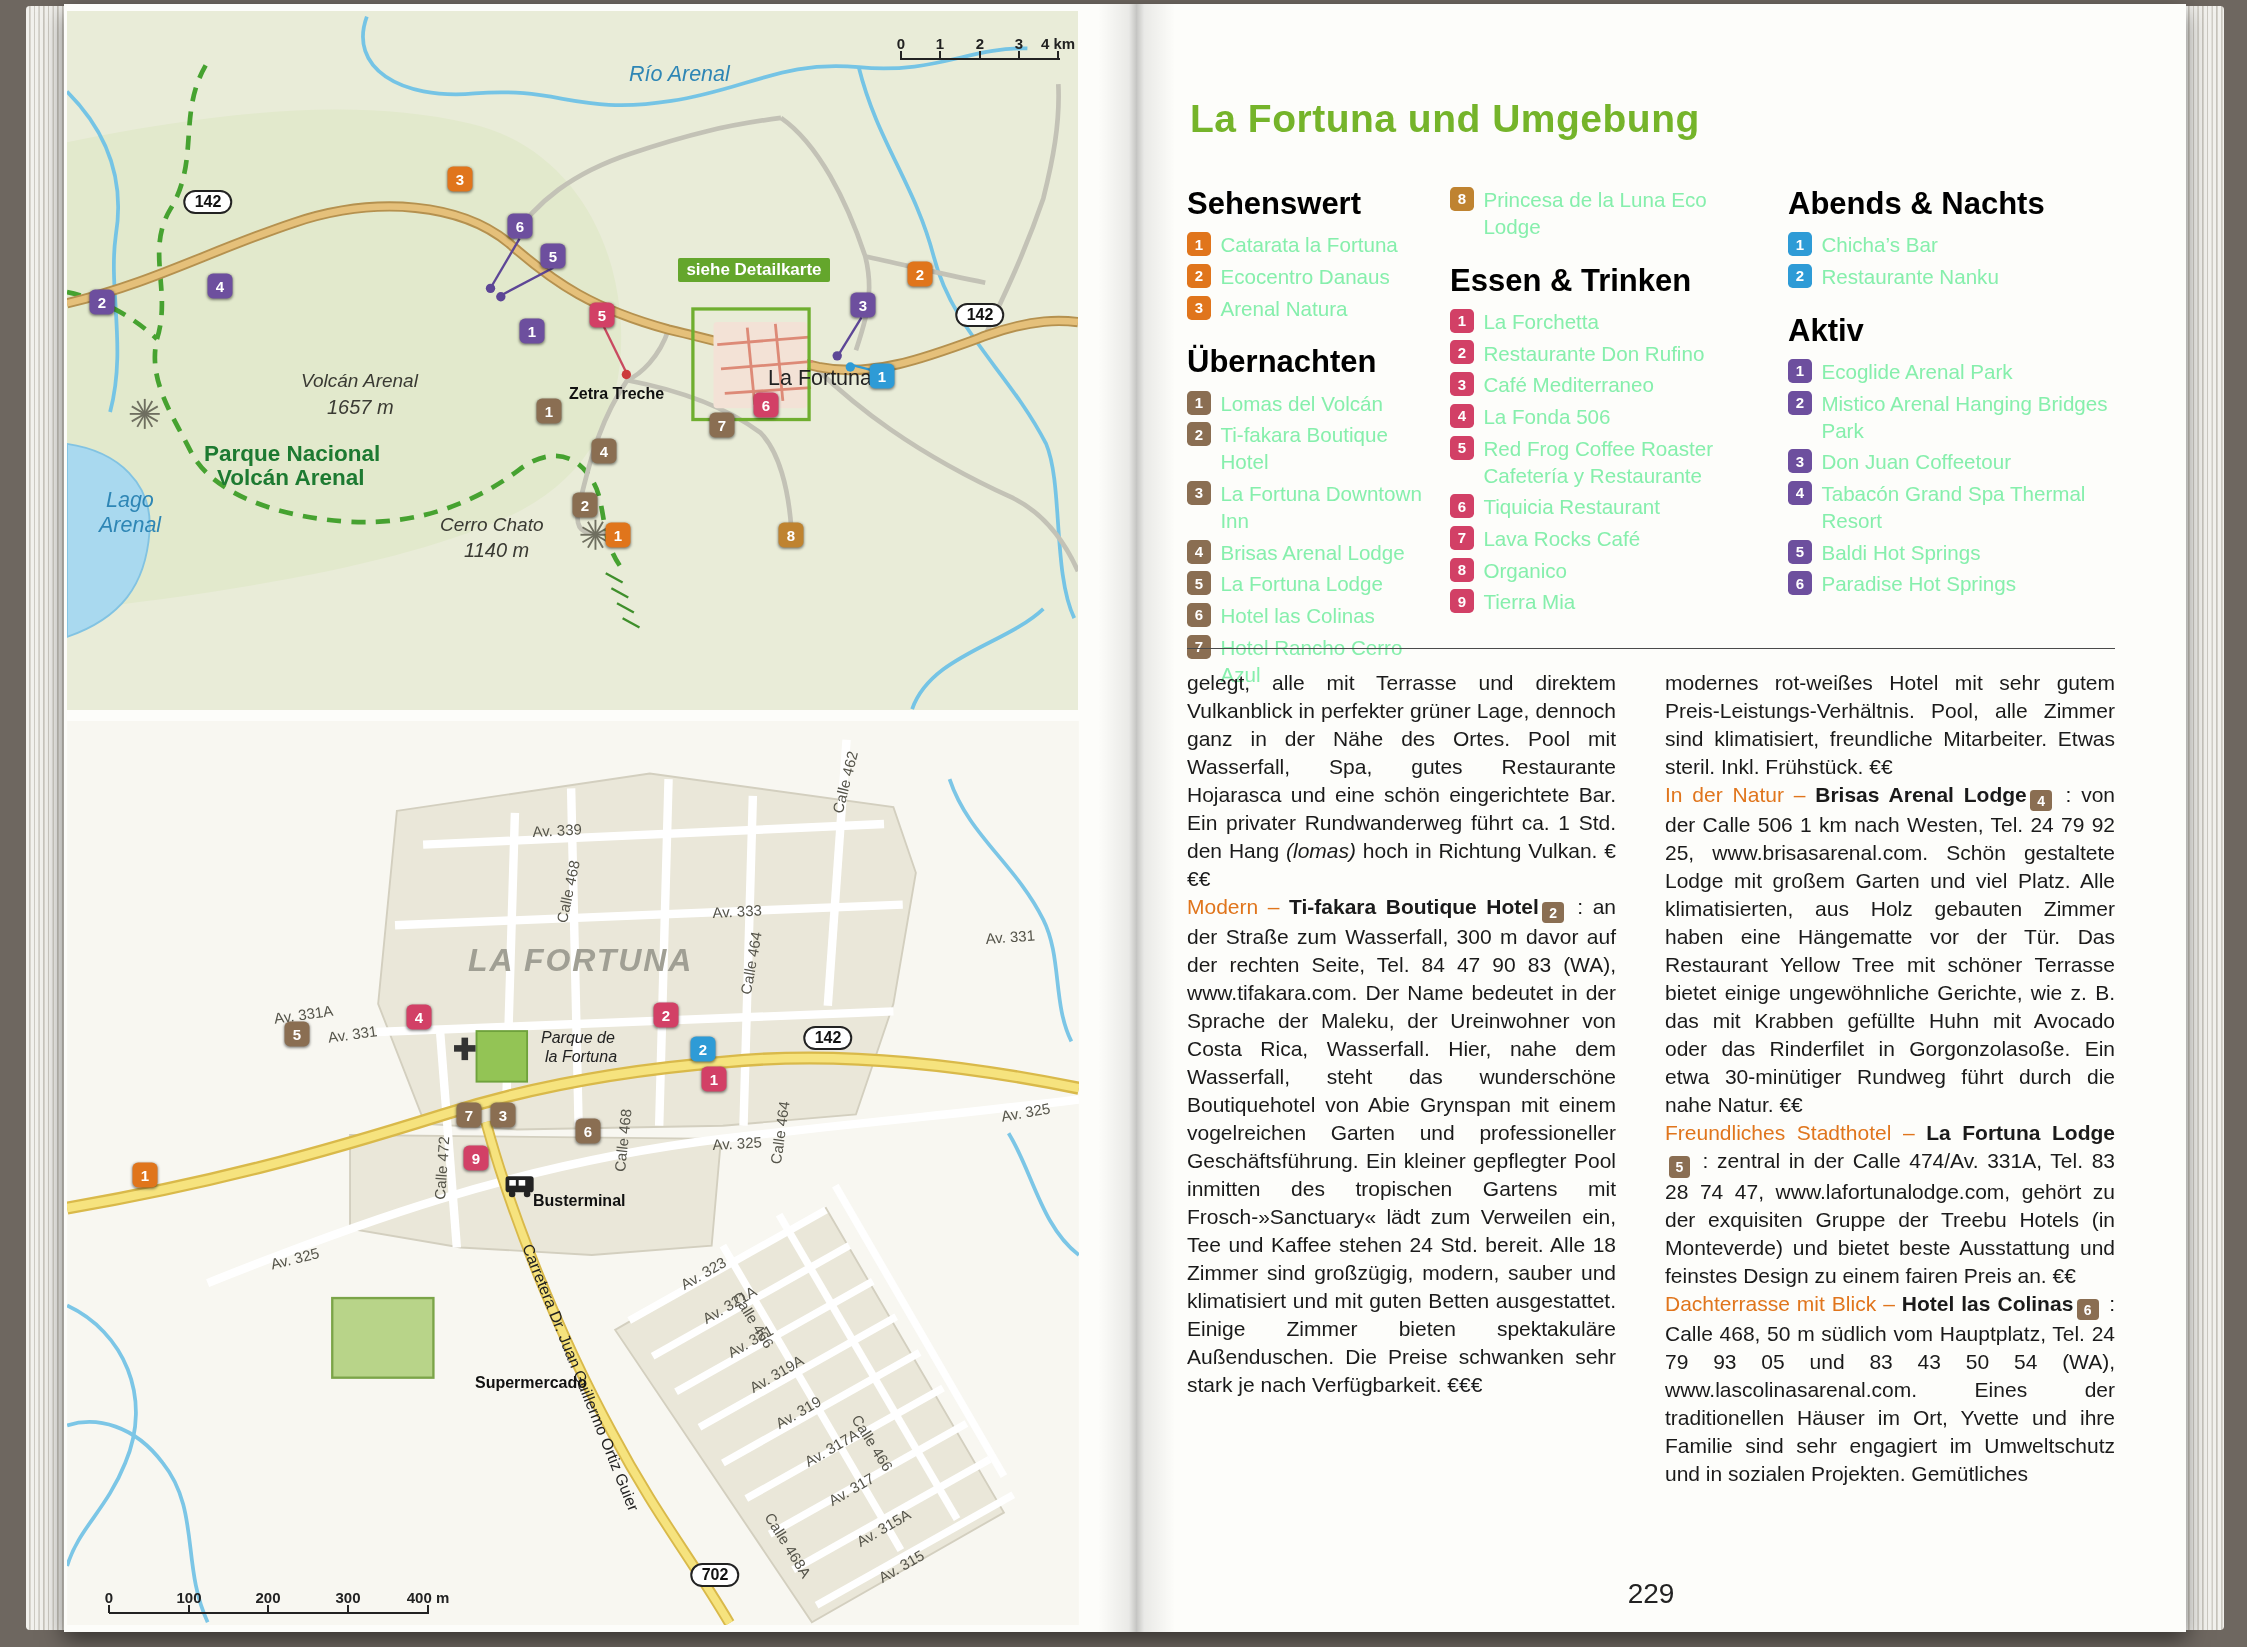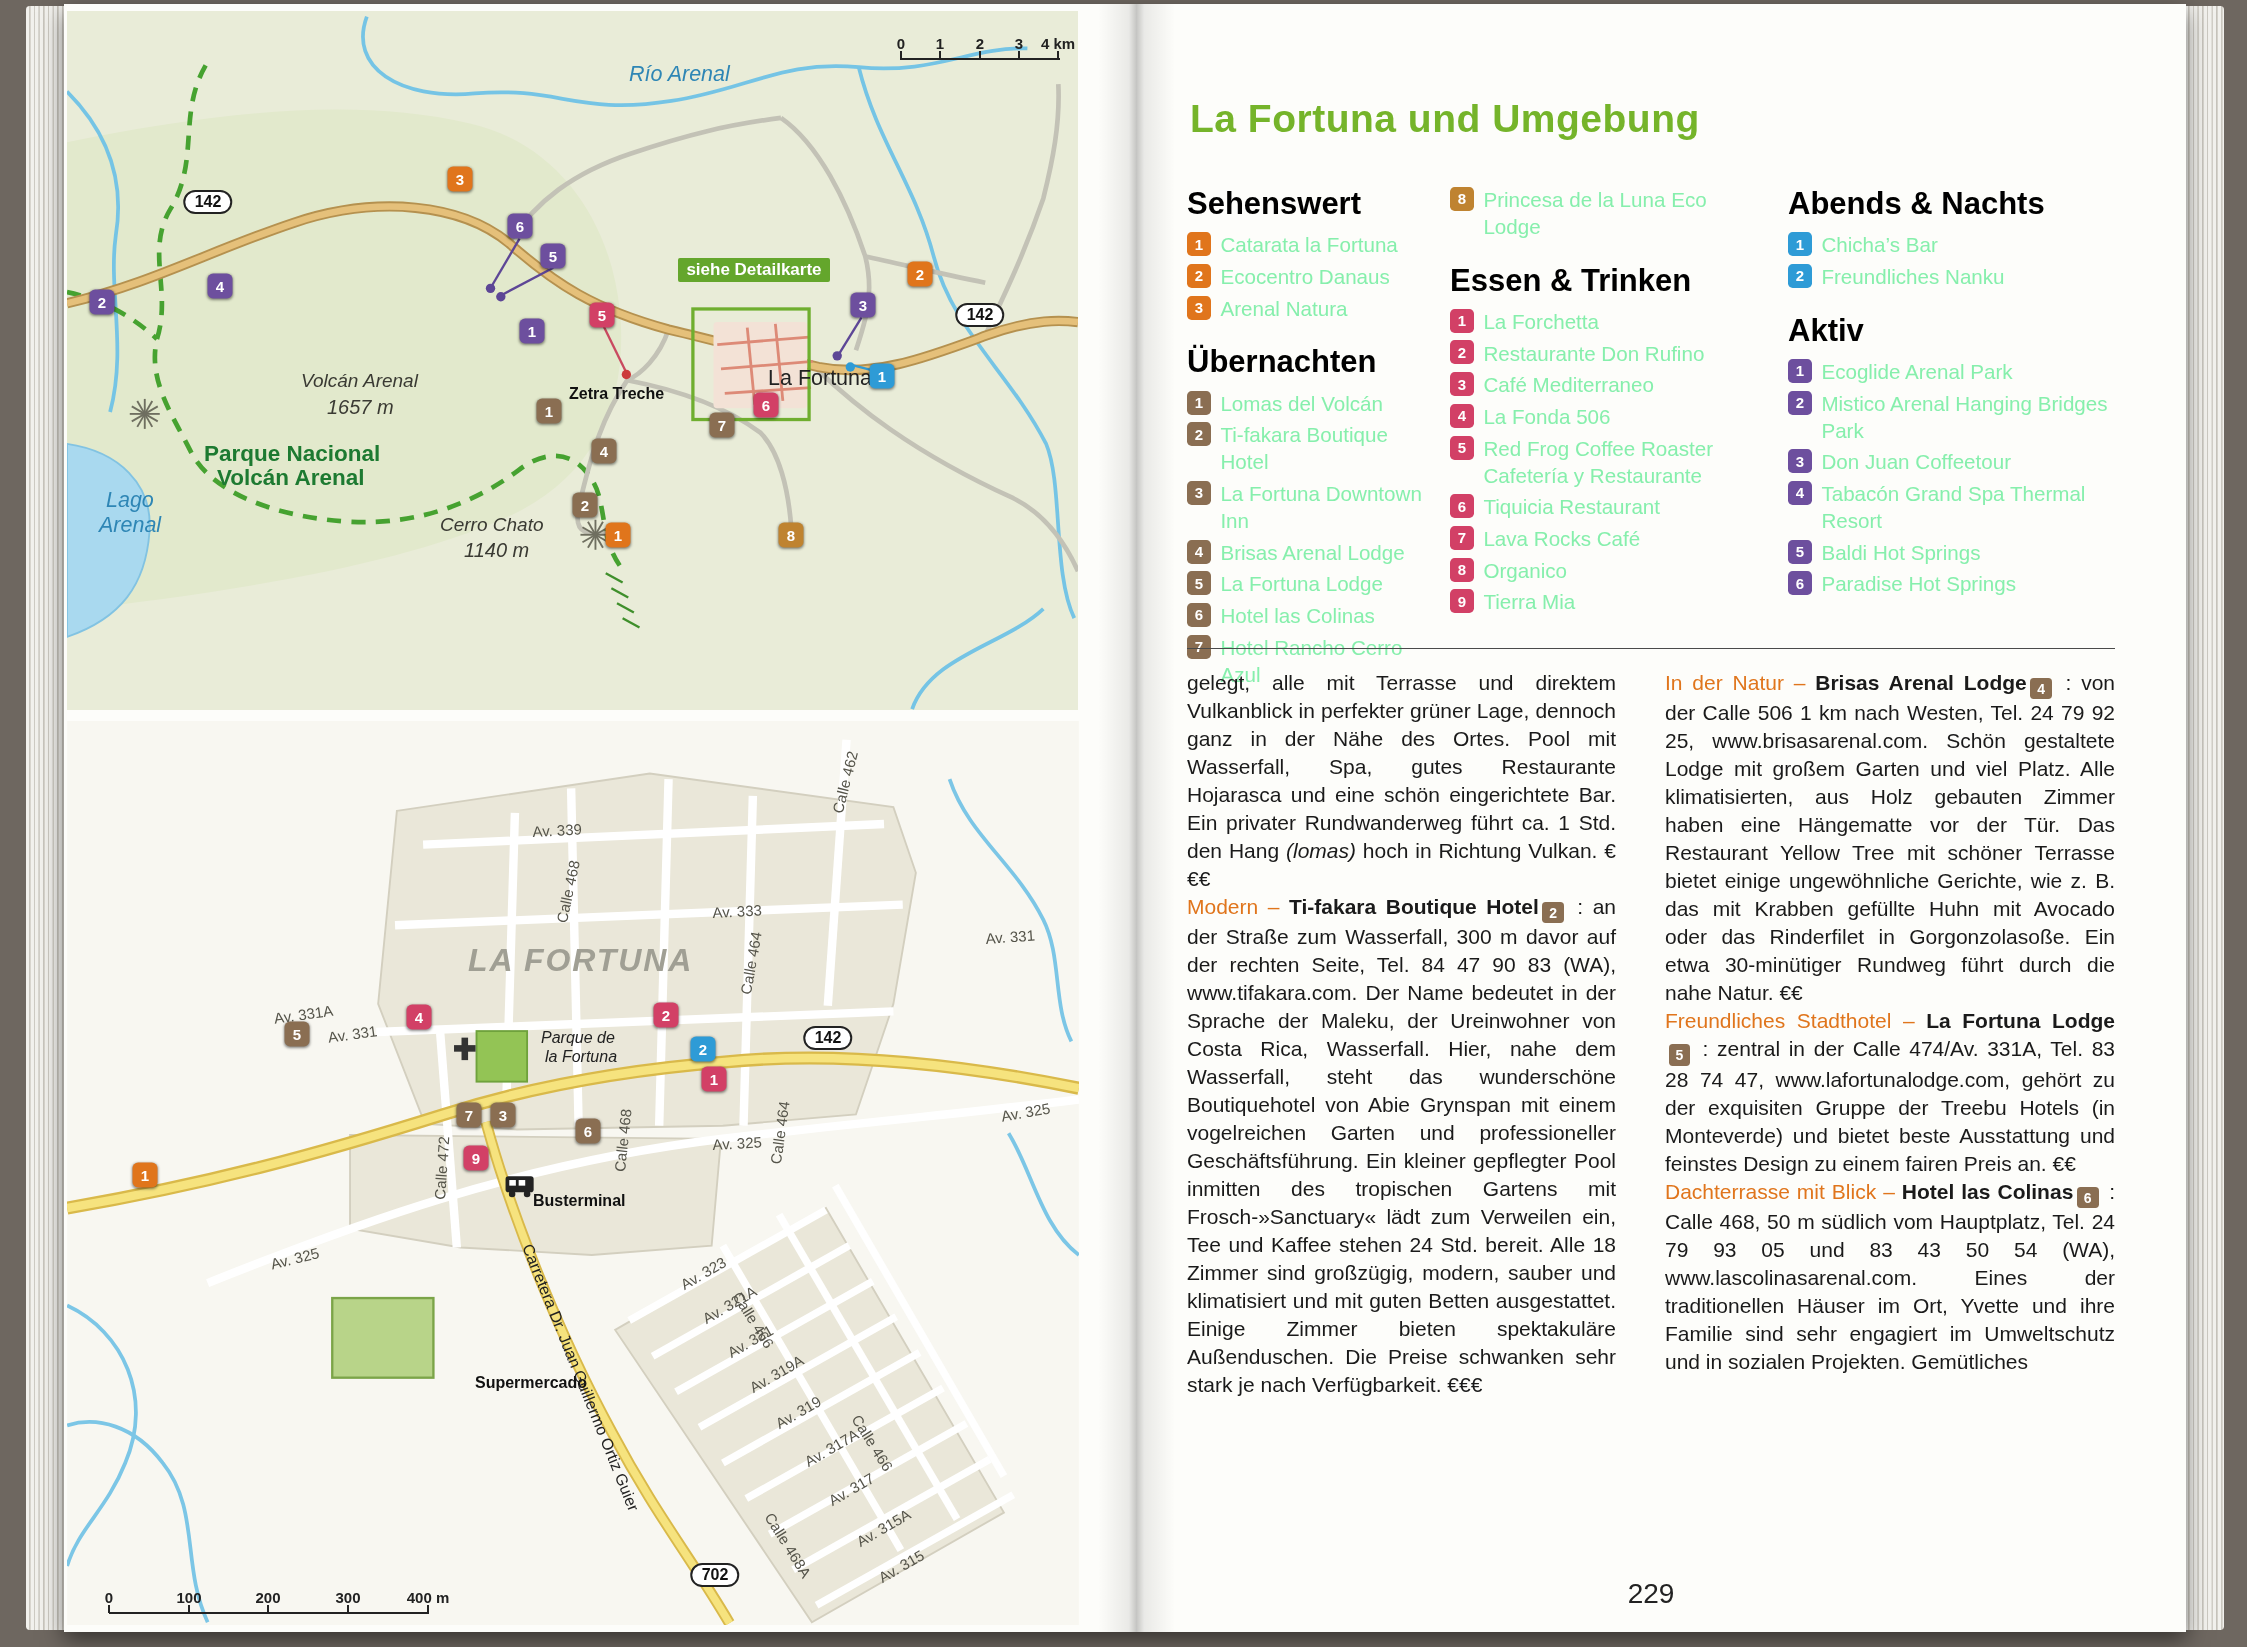--- a/index.html
+++ b/index.html
@@ -418,21 +418,21 @@
       </div>
     </div>
     <div class="legend-col">
       <div class="legend-h">Abends &amp; Nachts</div>
       <div class="legend-item">
         <span class="badge" style="background: rgb(46, 155, 214);">1</span>
         <span class="legend-label">Chicha’s Bar</span>
       </div>
       <div class="legend-item">
         <span class="badge" style="background: rgb(46, 155, 214);">2</span>
-        <span class="legend-label">Freundliches Nanku</span>
+        <span class="legend-label">Restaurante Nanku</span>
       </div>
       <div class="legend-h">Aktiv</div>
       <div class="legend-item">
         <span class="badge" style="background: rgb(109, 79, 158);">1</span>
         <span class="legend-label">Ecoglide Arenal Park</span>
       </div>
       <div class="legend-item">
         <span class="badge" style="background: rgb(109, 79, 158);">2</span>
         <span class="legend-label">Mistico Arenal Hanging Bridges Park</span>
       </div>
@@ -453,18 +453,19 @@
         <span class="legend-label">Paradise Hot Springs</span>
       </div>
     </div>
   </div>
 <div class="rule"></div>
 <div class="article-col" id="article-col-0">
     <p class="para"><span class="run">gelegt, alle mit Terrasse und direktem Vulkanblick in perfekter grüner Lage, dennoch ganz in der Nähe des Ortes. Pool mit Wasserfall, Spa, gutes Restaurante Hojarasca und eine schön eingerichtete Bar. Ein privater Rundwanderweg führt ca. 1 Std. den Hang </span><span class="run-i">(lomas)</span><span class="run"> hoch in Richtung Vulkan. €€€</span></p>
     <p class="para"><span class="run-lead">Modern – </span><span class="run-b">Ti-fakara Boutique Hotel</span><span class="tbadge" style="background: rgb(138, 110, 82);">2</span><span class="run"> : an der Straße zum Wasserfall, 300 m davor auf der rechten Seite, Tel. 84 47 90 83 (WA), www.tifakara.com. Der Name bedeutet in der Sprache der Maleku, der Ureinwohner von Costa Rica, Wasserfall. Hier, nahe dem Wasserfall, steht das wunderschöne Boutiquehotel von Abie Grynspan mit einem vogelreichen Garten und professioneller Geschäftsführung. Ein kleiner gepflegter Pool inmitten des tropischen Gartens mit Frosch-»Sanctuary« lädt zum Verweilen ein, Tee und Kaffee stehen 24 Std. bereit. Alle 18 Zimmer sind großzügig, modern, sauber und klimatisiert und mit guten Betten ausgestattet. Einige Zimmer bieten spektakuläre Außenduschen. Die Preise schwanken sehr stark je nach Verfügbarkeit. €€€</span></p>
   </div>
 <div class="article-col" id="article-col-1">
+    <p class="para"><span class="run">modernes rot-weißes Hotel mit sehr gutem Preis-Leistungs-Verhältnis. Pool, alle Zimmer sind klimatisiert, freundliche Mitarbeiter. Etwas steril. Inkl. Frühstück. €€</span></p>
     <p class="para"><span class="run-lead">In der Natur – </span><span class="run-b">Brisas Arenal Lodge</span><span class="tbadge" style="background: rgb(138, 110, 82);">4</span><span class="run"> : von der Calle 506 1 km nach Westen, Tel. 24 79 92 25, www.brisasarenal.com. Schön gestaltete Lodge mit großem Garten und viel Platz. Alle klimatisierten, aus Holz gebauten Zimmer haben eine Hängematte vor der Tür. Das Restaurant Yellow Tree mit schöner Terrasse bietet einige ungewöhnliche Gerichte, wie z. B. das mit Krabben gefüllte Huhn mit Avocado oder das Rinderfilet in Gorgonzolasoße. Ein etwa 30-minütiger Rundweg führt durch die nahe Natur. €€</span></p>
     <p class="para"><span class="run-lead">Freundliches Stadthotel – </span><span class="run-b">La Fortuna Lodge</span><span class="tbadge" style="background: rgb(138, 110, 82);">5</span><span class="run"> : zentral in der Calle 474/Av. 331A, Tel. 83 28 74 47, www.lafortunalodge.com, gehört zu der exquisiten Gruppe der Treebu Hotels (in Monteverde) und bietet beste Ausstattung und feinstes Design zu einem fairen Preis an. €€</span></p>
     <p class="para"><span class="run-lead">Dachterrasse mit Blick – </span><span class="run-b">Hotel las Colinas</span><span class="tbadge" style="background: rgb(138, 110, 82);">6</span><span class="run"> : Calle 468, 50 m südlich vom Hauptplatz, Tel. 24 79 93 05 und 83 43 50 54 (WA), www.lascolinasarenal.com. Eines der traditionellen Häuser im Ort, Yvette und ihre Familie sind sehr engagiert im Umweltschutz und in sozialen Projekten. Gemütliches</span></p>
   </div>
 <div class="page-number">229</div>
 
 
 </body></html>

